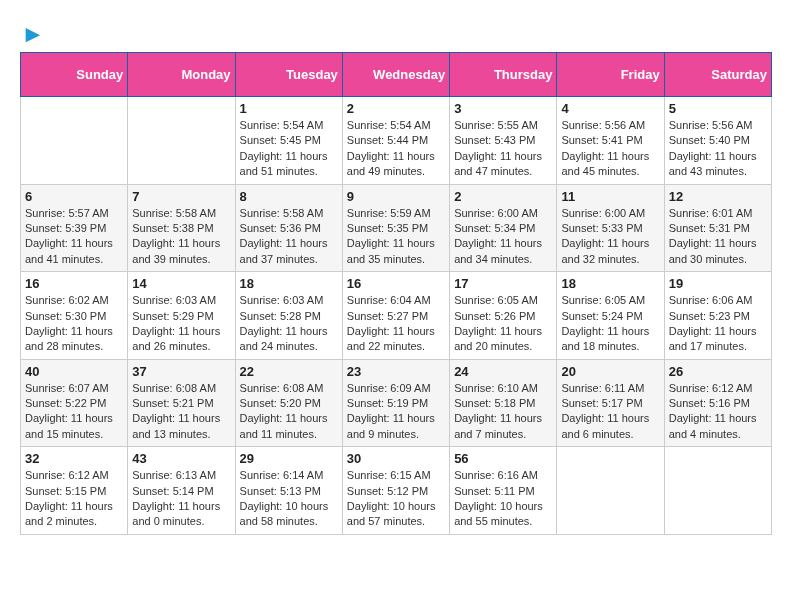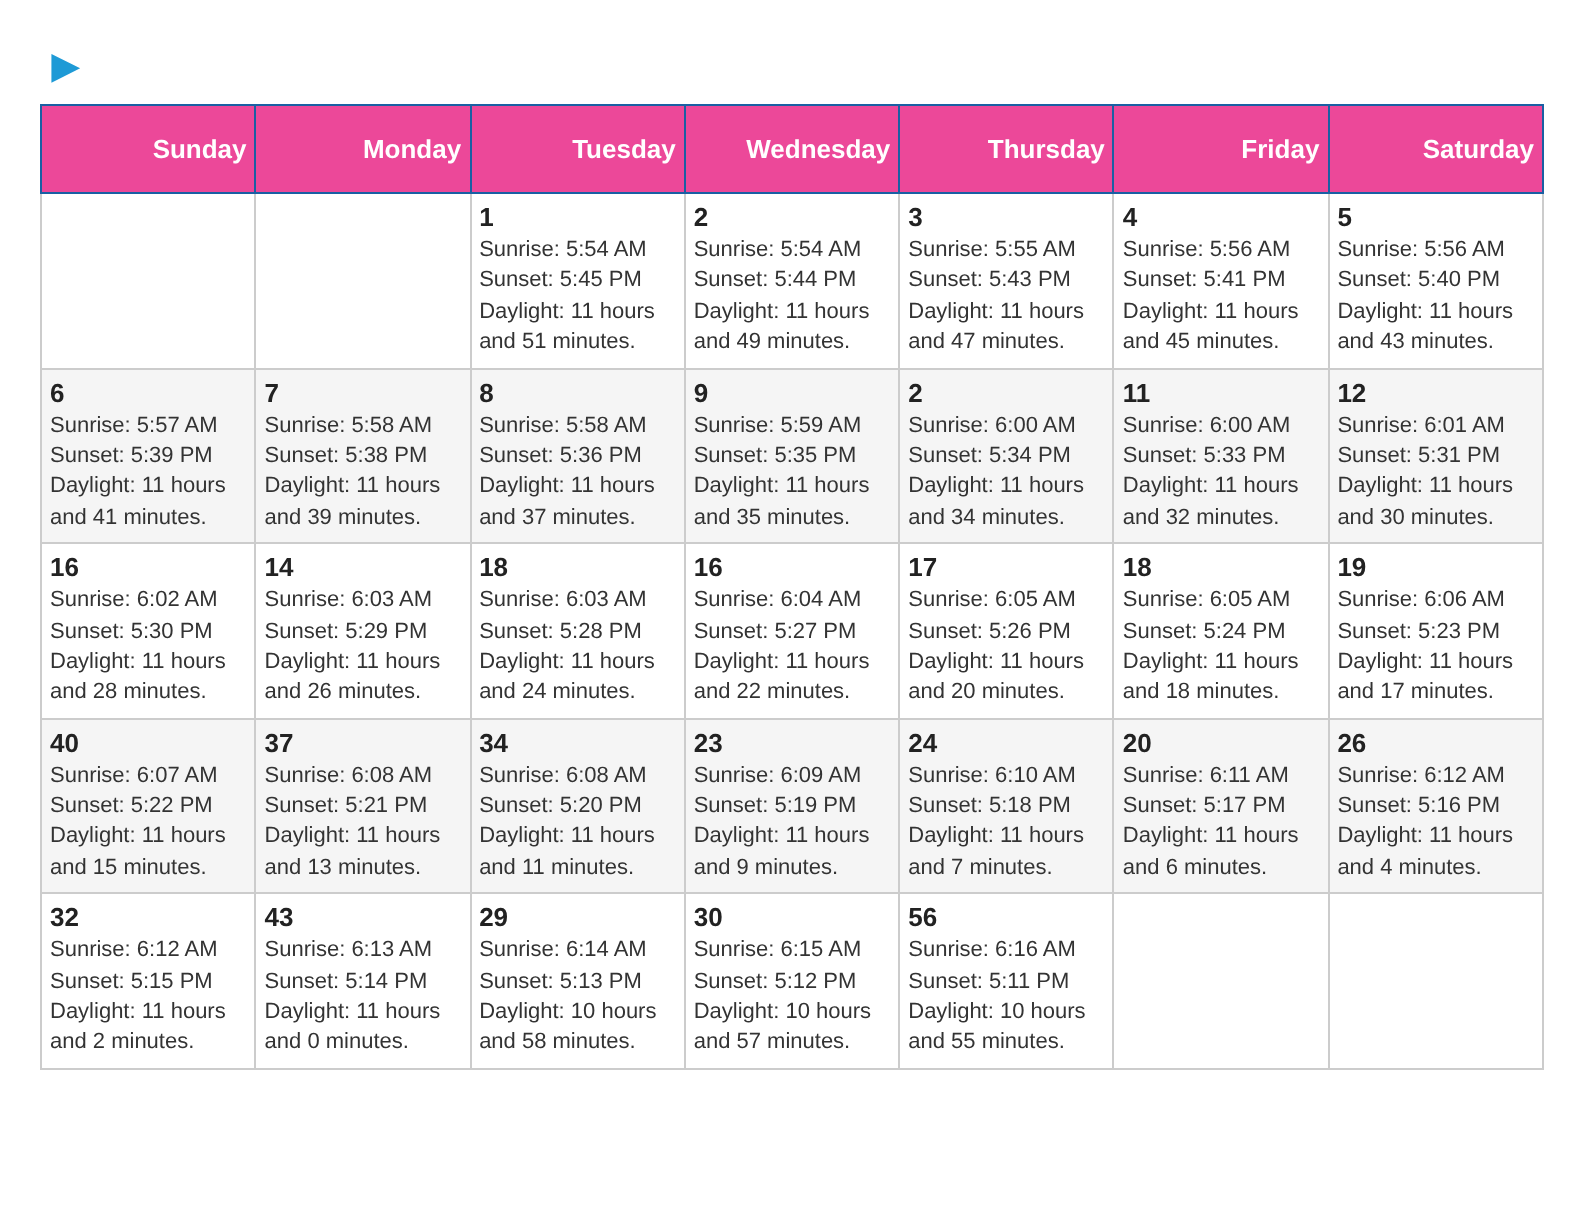--- a/index.html
+++ b/index.html
@@ -277,21 +277,21 @@
         </td>
         <td>
           <span class="day-num">37</span>
           <div class="day-info">
             Sunrise: 6:08 AM<br>
             Sunset: 5:21 PM<br>
             Daylight: 11 hours and 13 minutes.
           </div>
         </td>
         <td>
-          <span class="day-num">34</span>
+          <span class="day-num">22</span>
           <div class="day-info">
             Sunrise: 6:08 AM<br>
             Sunset: 5:20 PM<br>
             Daylight: 11 hours and 11 minutes.
           </div>
         </td>
         <td>
           <span class="day-num">23</span>
           <div class="day-info">
             Sunrise: 6:09 AM<br>

